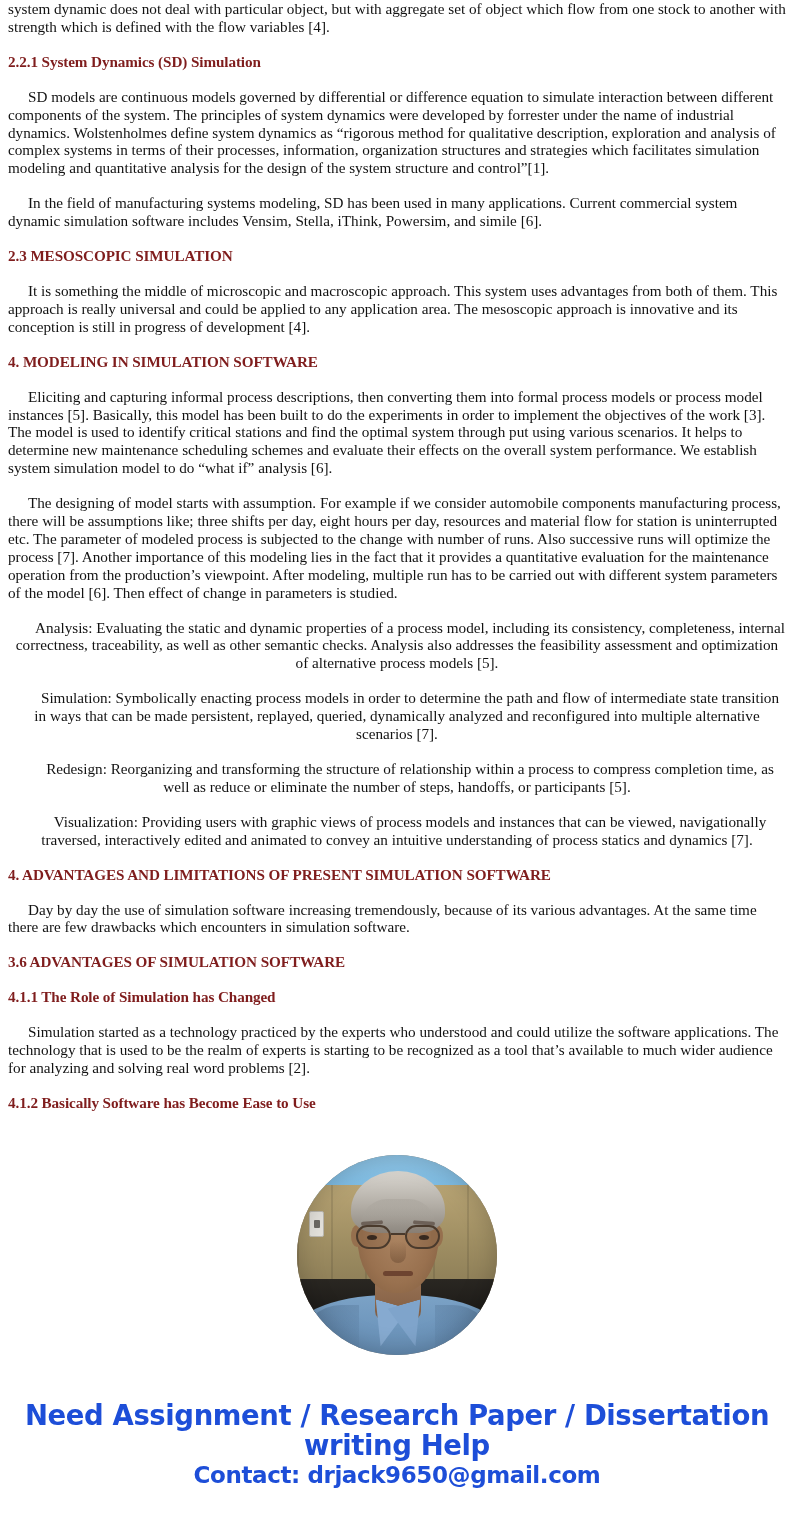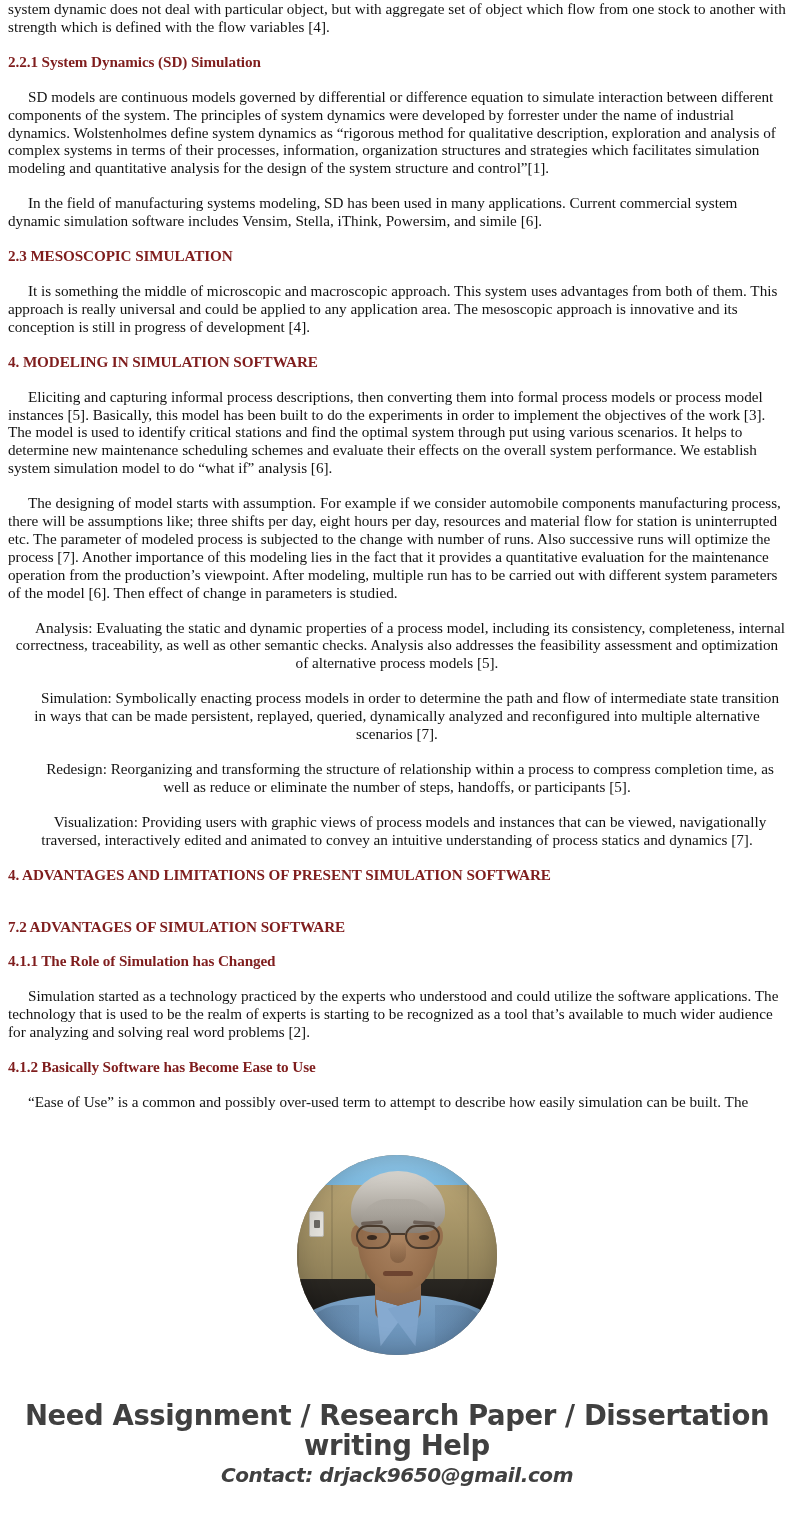--- a/index.html
+++ b/index.html
@@ -253,32 +253,32 @@
 
   
   .promo {
     position: absolute;
     left: 0;
     top: 1400px;
     width: 794px;
     text-align: center;
     font-family: "DejaVu Sans", "Liberation Sans", sans-serif;
     font-weight: bold;
-    color: #404040;
+    color: #1d4ed8;
   }
   .promo-line {
     display: block;
     font-size: 27.5px;
     line-height: 30px;
     letter-spacing: -0.4px;
     white-space: nowrap;
   }
   .promo-line.l1 { font-size: 27.5px; }
   .promo-line.l2 { font-size: 27.5px; }
-  .promo-line.l3 { font-size: 20px; font-style: italic; }
+  .promo-line.l3 { font-size: 23px; }
 </style>
 </head>
 <body>
 
 <div class="page">
 
   <div class="doc">
     <div class="doc-inner">
 
       <p class="para no-indent">system dynamic does not deal with particular object, but with aggregate set of object which flow from one stock to another with strength which is defined with the flow variables [4].</p>
@@ -322,23 +322,24 @@
       <p class="para wide-indent">Redesign: Reorganizing and transforming the structure of relationship within a process to compress completion time, as well as reduce or eliminate the number of steps, handoffs, or participants [5].</p>
 
       <div class="gap-md"></div>
 
       <p class="para wide-indent">Visualization: Providing users with graphic views of process models and instances that can be viewed, navigationally traversed, interactively edited and animated to convey an intuitive understanding of process statics and dynamics [7].</p>
 
       <div class="gap-md"></div>
       <h2 class="head">4. ADVANTAGES AND LIMITATIONS OF PRESENT SIMULATION SOFTWARE</h2>
       <div class="gap-md"></div>
 
-
-      <div class="gap-md"></div>
-      <h2 class="head">7.2 ADVANTAGES OF SIMULATION SOFTWARE</h2>
+      <p class="para">Day by day the use of simulation software increasing tremendously, because of its various advantages. At the same time there are few drawbacks which encounters in simulation software.</p>
+
+      <div class="gap-md"></div>
+      <h2 class="head">3.6 ADVANTAGES OF SIMULATION SOFTWARE</h2>
       <div class="gap-md"></div>
 
       <h2 class="head">4.1.1 The Role of Simulation has Changed</h2>
       <div class="gap-md"></div>
 
       <p class="para">Simulation started as a technology practiced by the experts who understood and could utilize the software applications. The technology that is used to be the realm of experts is starting to be recognized as a tool that’s available to much wider audience for analyzing and solving real word problems [2].</p>
 
       <div class="gap-md"></div>
       <h2 class="head">4.1.2 Basically Software has Become Ease to Use</h2>
       <div class="gap-md"></div>

